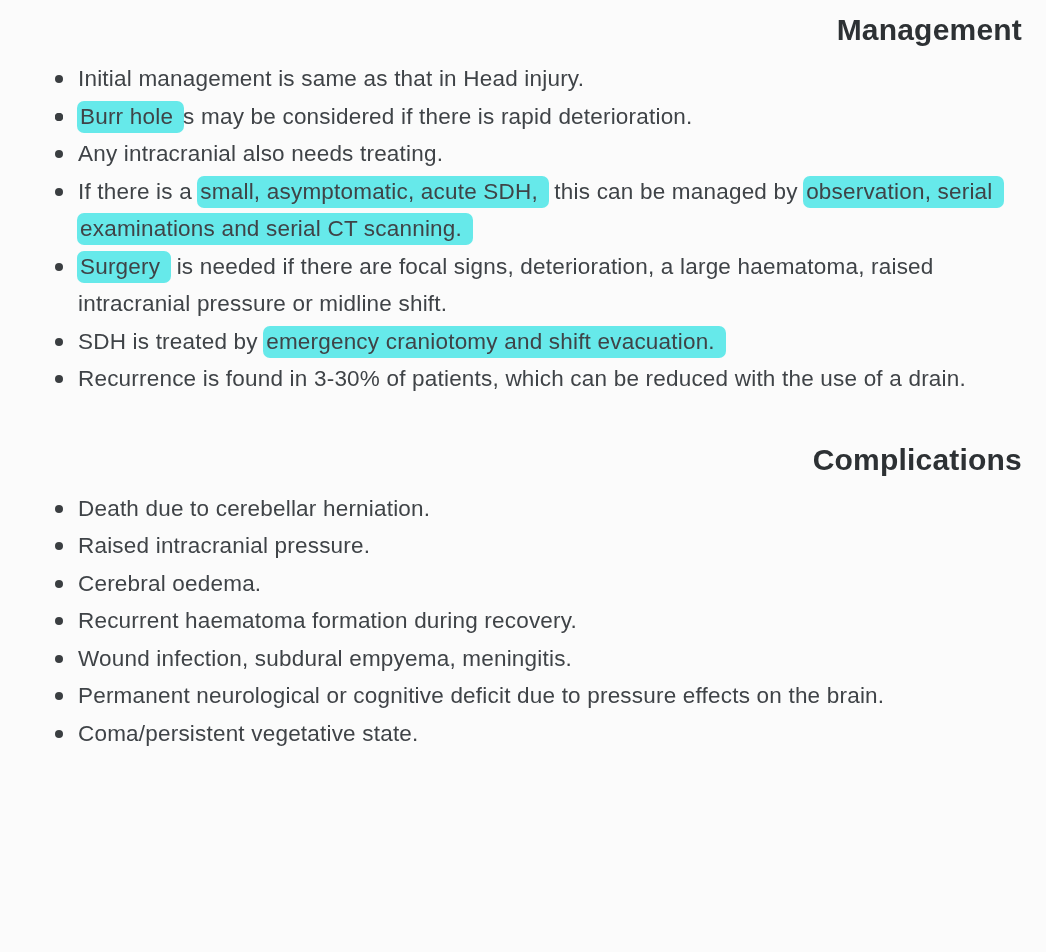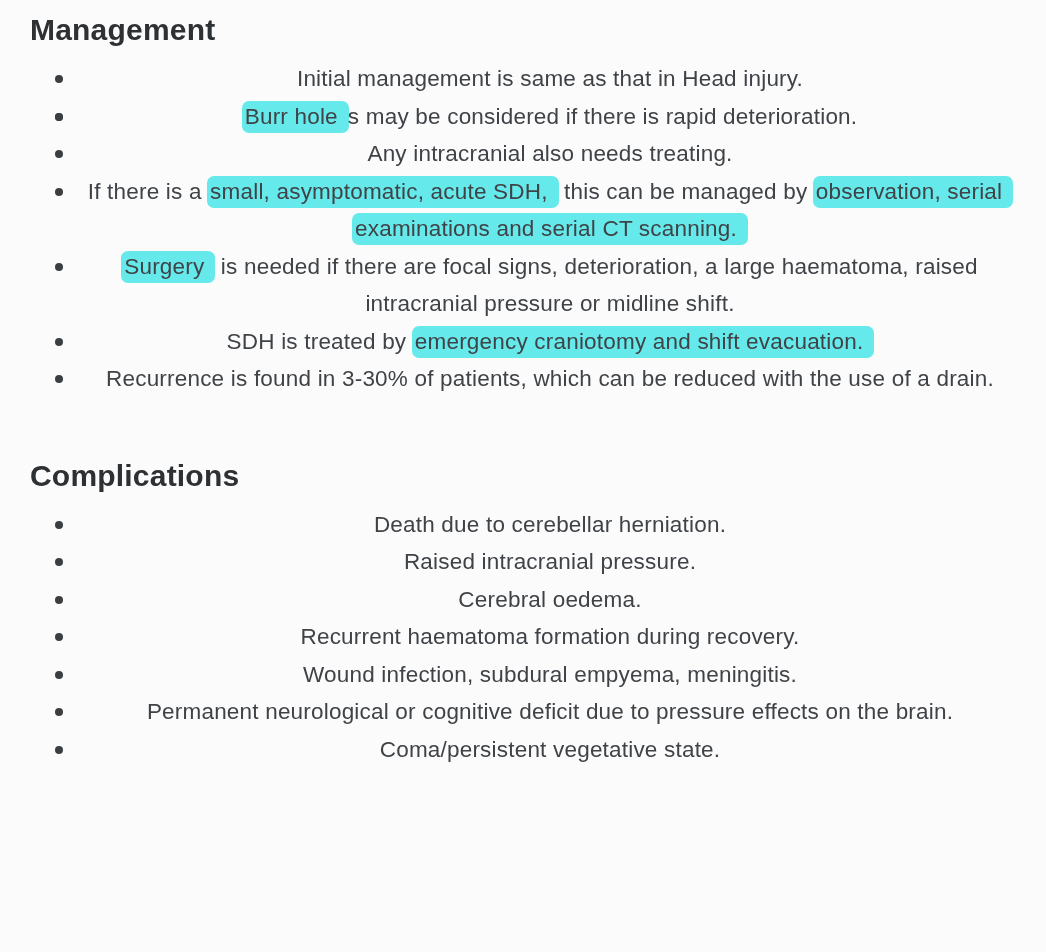--- a/index.html
+++ b/index.html
@@ -21,37 +21,37 @@
   .page{
     padding:12px 24px 0 30px;
   }
   .section-title{
     margin:0;
     font-size:30px;
     font-weight:700;
     color:var(--heading);
     letter-spacing:0.2px;
     line-height:1.2;
+    text-align:right;
   }
   .section-gap{
-    margin-top:60px;
+    margin-top:44px;
   }
   .bullet-list{
     list-style:none;
     margin:12px 0 0 0;
     padding:0;
   }
   .bullet-item{
     position:relative;
     padding-left:48px;
     font-size:22.5px;
     line-height:37.5px;
     letter-spacing:0.2px;
     max-width:1000px;
-    text-align:center;
   }
   .dot{
     position:absolute;
     left:25px;
     top:15px;
     width:8px;
     height:8px;
     border-radius:50%;
     background:var(--bullet);
   }

